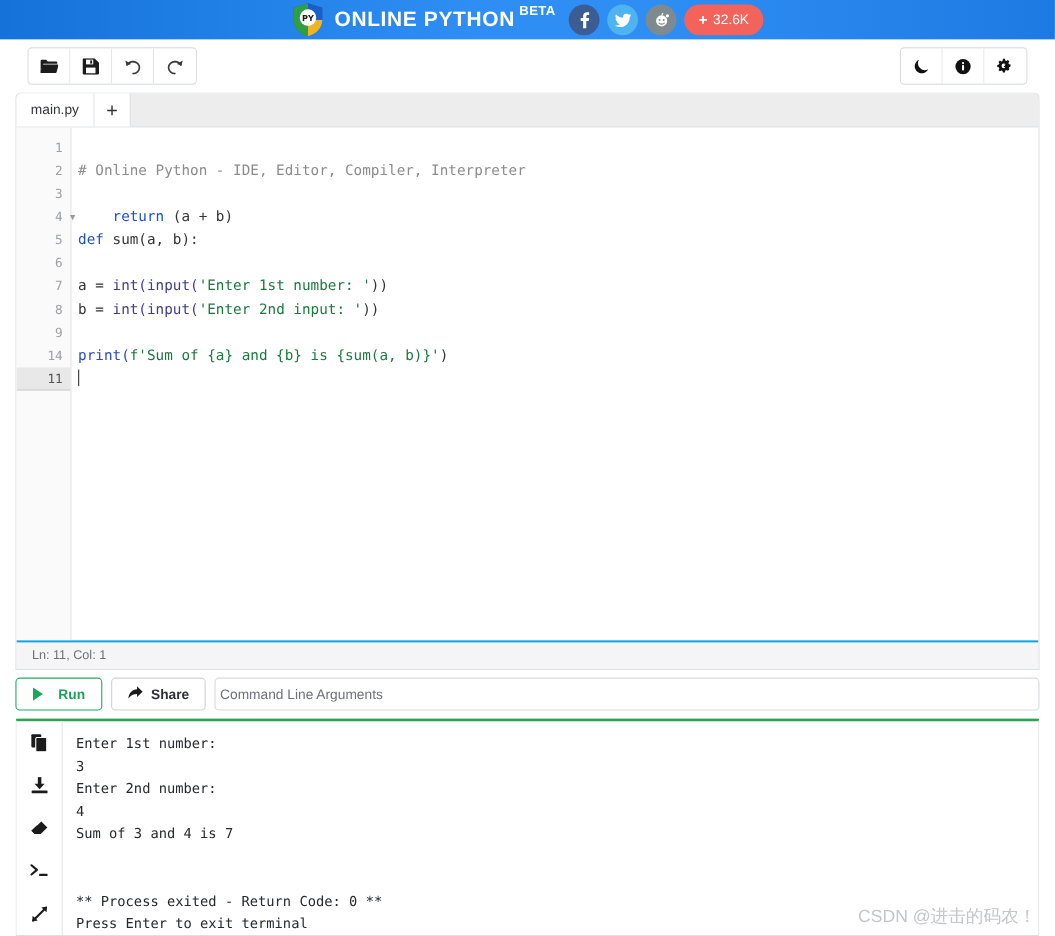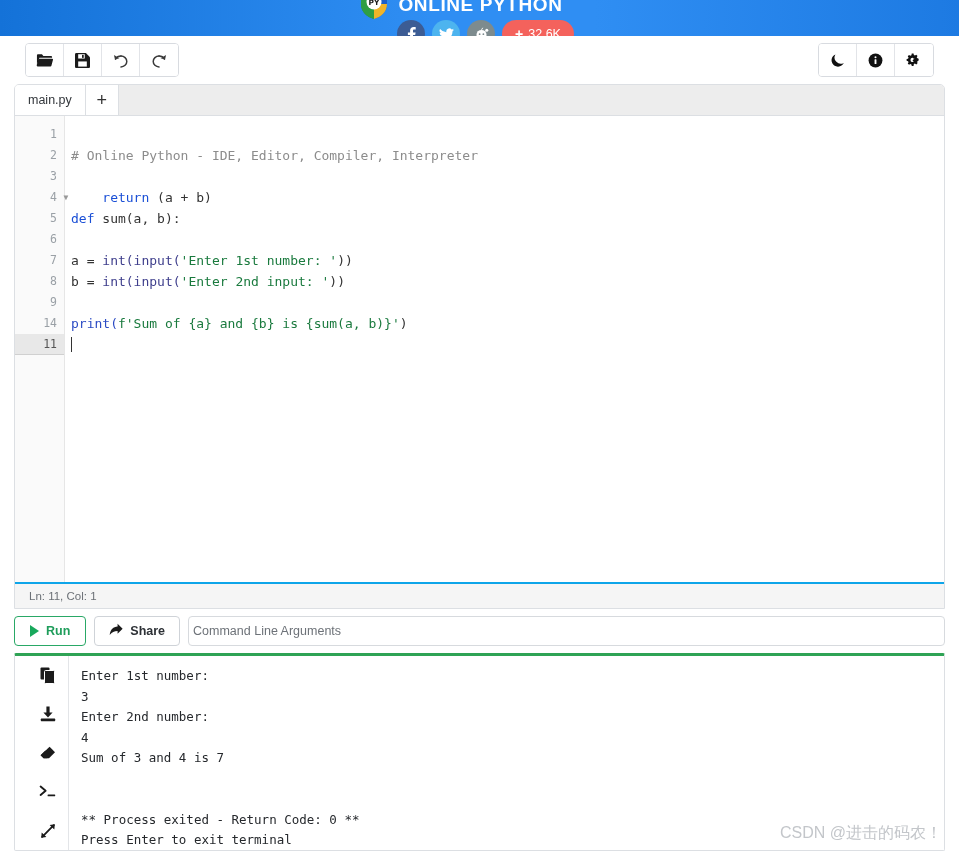--- a/index.html
+++ b/index.html
@@ -11,21 +11,20 @@
   }
 
   
   .header {
     height: 36px;
     background: linear-gradient(90deg, #1472d8 0%, #2f8ef3 45%, #2f8ef3 62%, #1d7ae2 100%);
     display: flex;
     align-items: center;
     justify-content: center;
     position: relative;
-    flex-direction: column;
   }
   .brand {
     display: flex;
     align-items: center;
     gap: 9px;
   }
   .logo {
     width: 30px; height: 32px;
     position: relative;
     flex: 0 0 auto;
@@ -233,21 +232,21 @@
     align-items: stretch;
     height: 30px;
   }
   .run-btn {
     border: 1px solid #29a866;
     border-radius: 4px;
     background: #fff;
     color: #1f9d5b;
     font-size: 12.5px;
     font-weight: bold;
-    display: flex; align-items: center; gap: 7px;
+    display: flex; align-items: center; gap: 14px;
     padding: 0 15px;
     cursor: pointer;
   }
   .play {
     width: 0; height: 0;
     border-left: 9px solid #18a85c;
     border-top: 6px solid transparent;
     border-bottom: 6px solid transparent;
   }
   .share-btn {
@@ -280,21 +279,20 @@
   .output-shell {
     margin: 7px 14px 0 14px;
     border: 1px solid #dcdfe3;
     border-top: 3px solid #2fa355;
     border-radius: 2px;
     background: #fff;
     height: 198px;
     display: flex;
     overflow: hidden;
     position: relative;
-    padding-left: 12px;
   }
   .out-sidebar {
     width: 42px;
     flex: 0 0 42px;
     background: #fff;
     border-right: 1px solid #e3e5e8;
     padding-top: 9px;
     display: flex;
     flex-direction: column;
     align-items: center;

